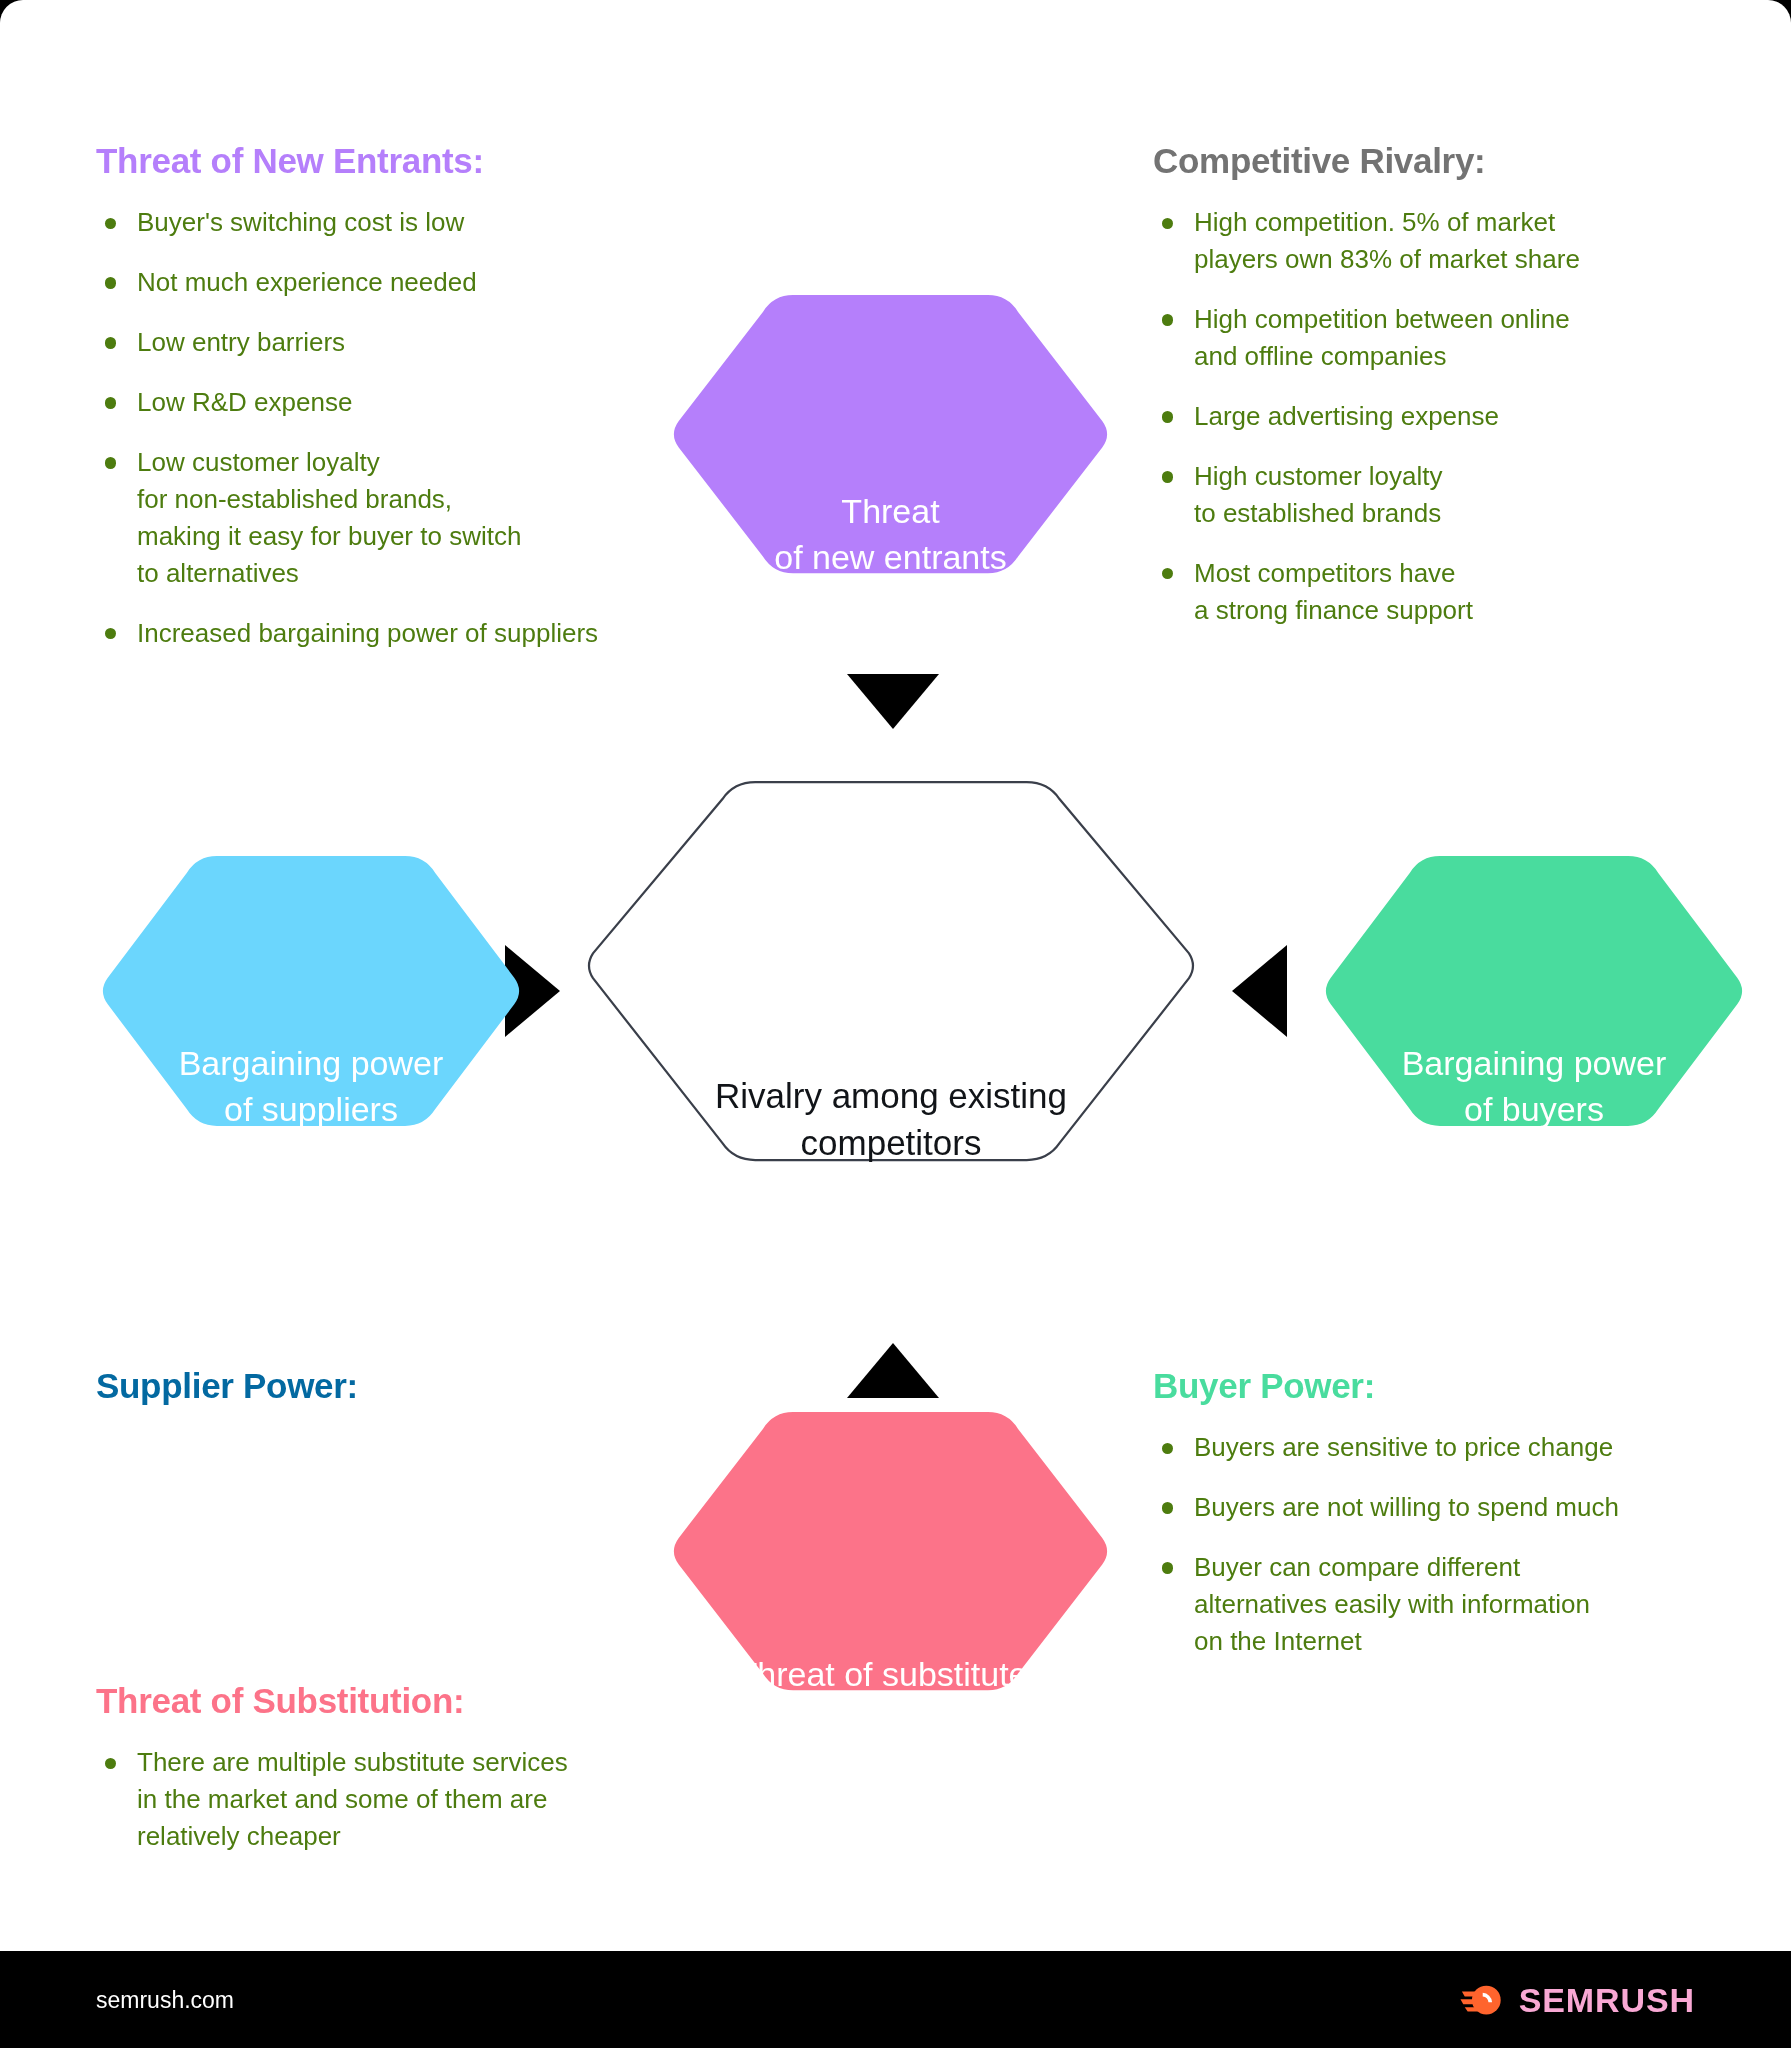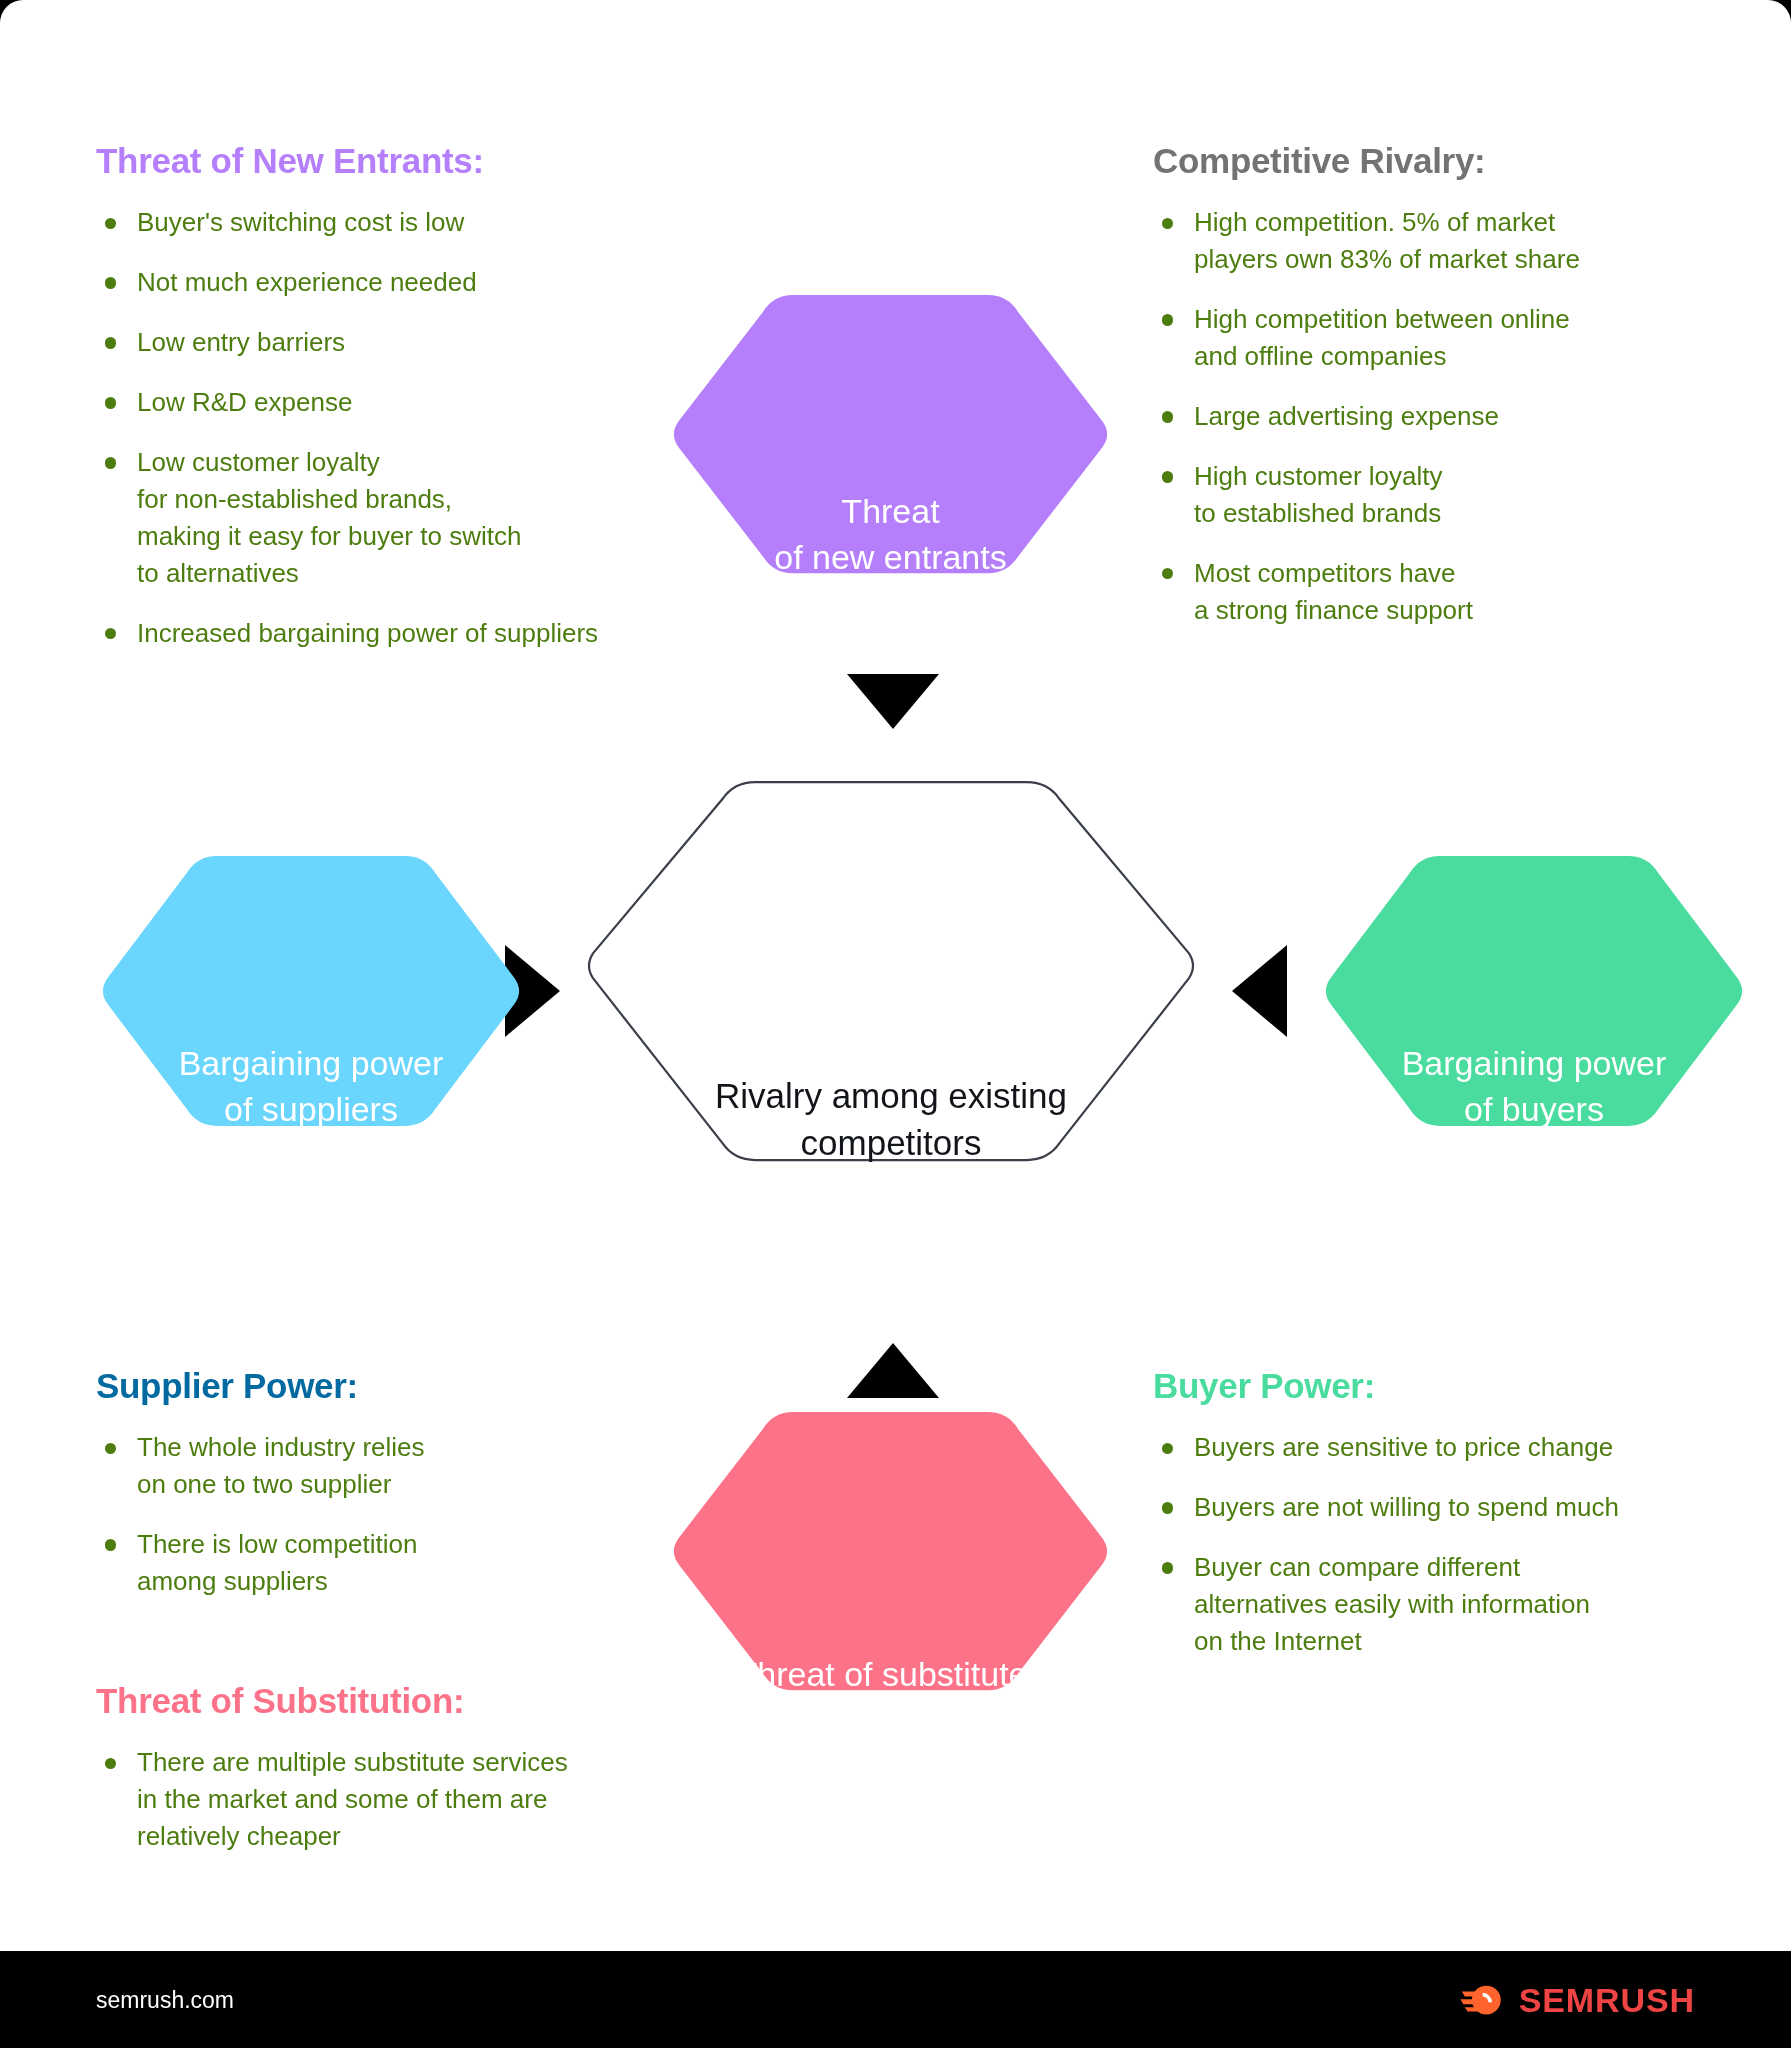--- a/index.html
+++ b/index.html
@@ -177,21 +177,21 @@
     color: #ffffff;
     font-size: 23px;
     font-weight: 400;
   }
   #footer-logo {
     display: flex;
     align-items: center;
     gap: 14px;
   }
   #footer-logo .logo-text {
-    color: #ef4444;
+    color: #f9a8d4;
     font-size: 34px;
     font-weight: 700;
     letter-spacing: 0.9px;
   }
 </style>
 </head>
 <body>
 
 <div id="page">
 
@@ -266,26 +266,20 @@
           <li style="white-space: pre-line;">Large advertising expense</li>
           <li style="white-space: pre-line;">High customer loyalty
 to established brands</li>
           <li style="white-space: pre-line;">Most competitors have
 a strong finance support</li>
         </ul>
     </div>
 
     <div class="col" id="col-supplier">
       <div class="heading" style="color:#0369a1">Supplier Power:</div>
-      <ul class="bullets b-cyan">
-          <li style="white-space: pre-line;">The whole industry relies
-on one to two supplier</li>
-          <li style="white-space: pre-line;">There is low competition
-among suppliers</li>
-        </ul>
     </div>
 
     <div class="col" id="col-substitution">
       <div class="heading" style="color:#FC7389">Threat of Substitution:</div>
       <ul class="bullets b-pink">
           <li style="white-space: pre-line;">There are multiple substitute services
 in the market and some of them are
 relatively cheaper</li>
         </ul>
     </div>

